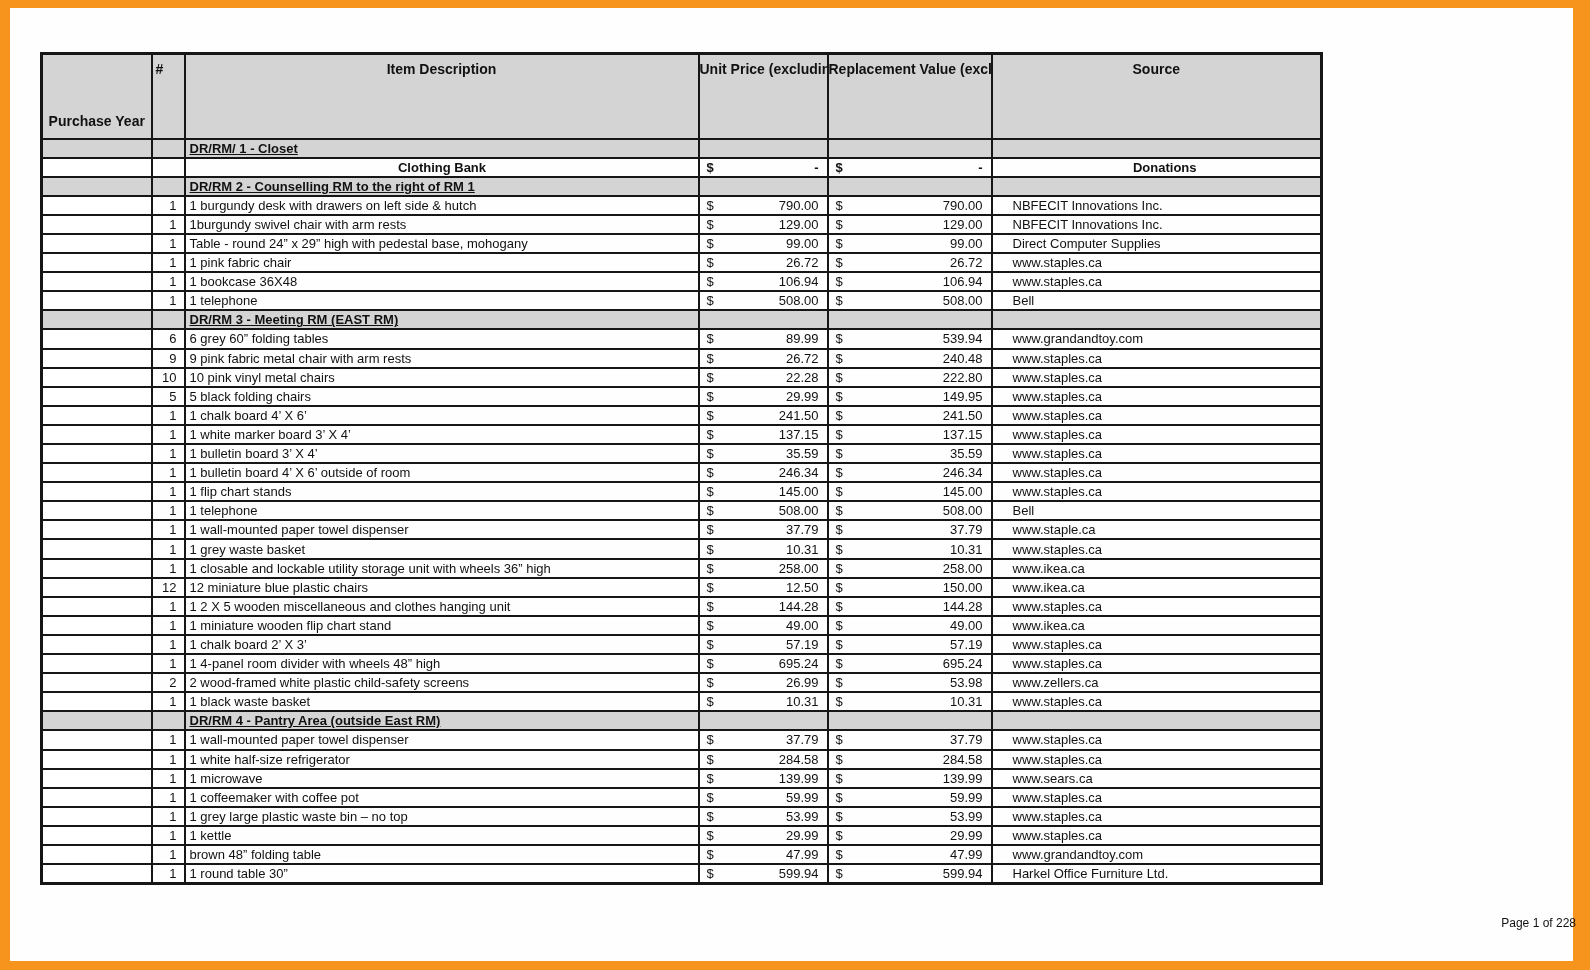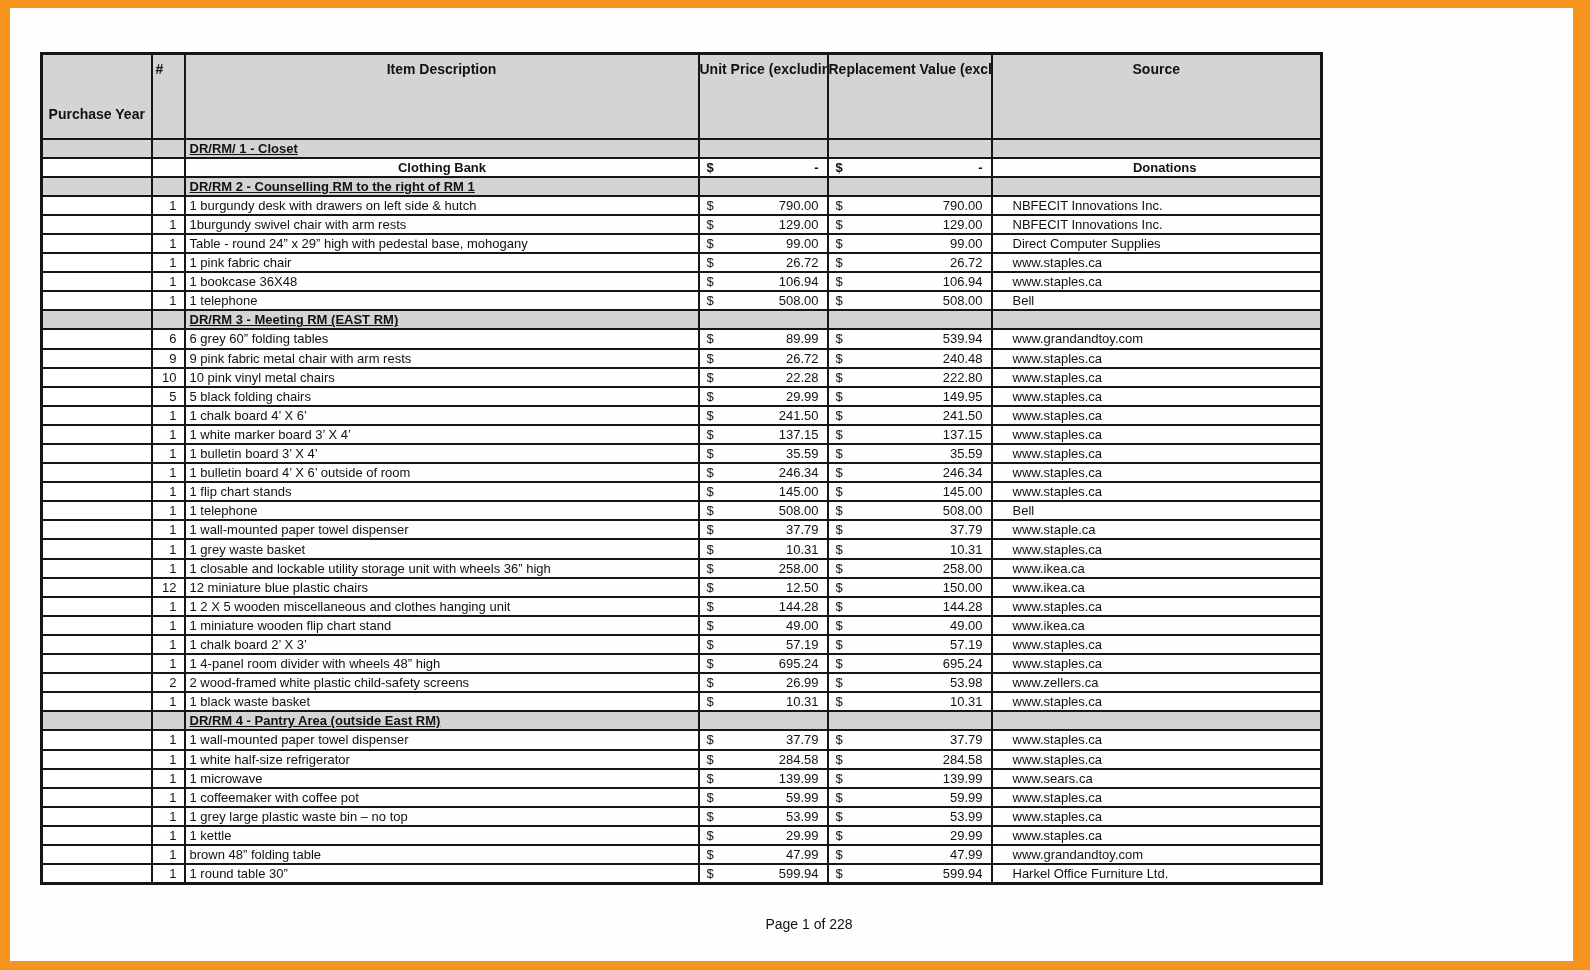--- a/index.html
+++ b/index.html
@@ -48,21 +48,21 @@
   thead th {
     background:#d4d4d4;
     height:85px;
     font-size:14px;
     font-weight:bold;
     vertical-align:top;
     padding-top:4px;
     white-space:pre-line;
     line-height:1.45;
   }
-  thead th.h-year { vertical-align:bottom; padding-bottom:14px; line-height:1.35; }
+  thead th.h-year { vertical-align:bottom; padding-bottom:7px; line-height:1.35; }
   thead th.h-qty  { text-align:left; padding-left:3px; }
 
   tbody tr { height:19.1px; }
   tbody td { padding:0 3px; vertical-align:middle; }
 
   td.cell-year { background:#fff; }
   td.cell-qty  { text-align:right; padding-right:7px; }
   td.cell-desc { text-align:left; padding-left:4px; }
   td.cell-src  { text-align:left; padding-left:20px; }
 
@@ -77,22 +77,22 @@
   tr.section-row td { background:#d4d4d4; }
   tr.section-row td.cell-desc span {
     font-weight:bold;
     text-decoration:underline;
   }
   tr.bold-row td { font-weight:bold;text-align:center; }
 
   .doc-footer {
     position:absolute;
     top:908px; left:0; width:1566px;
-    text-align:center;
-    font-size:14px;
+    text-align:right;
+    font-size:12px;
     color:#111;
     padding-left:32px;
   }
 </style>
 </head>
 <body>
 
 <div class="sheet">
   <div class="doc-title">INVENTORY LIST 2008</div>
 

